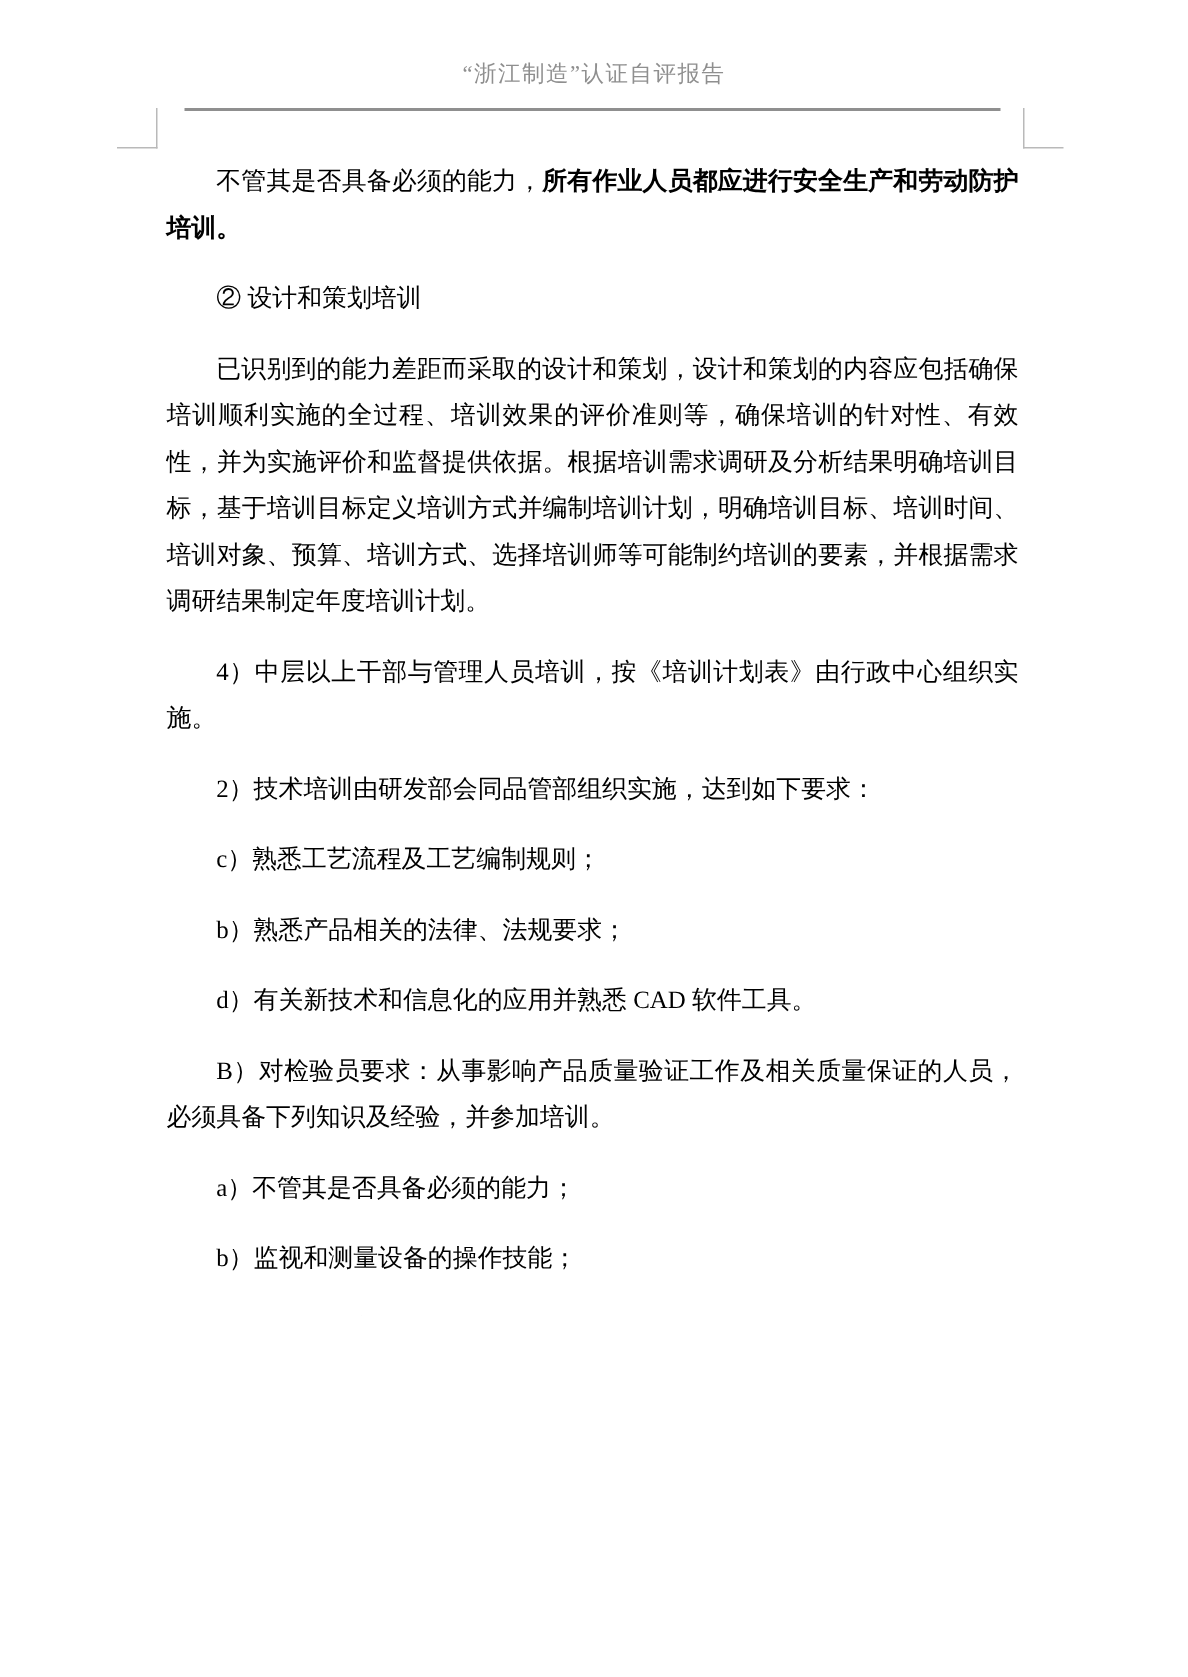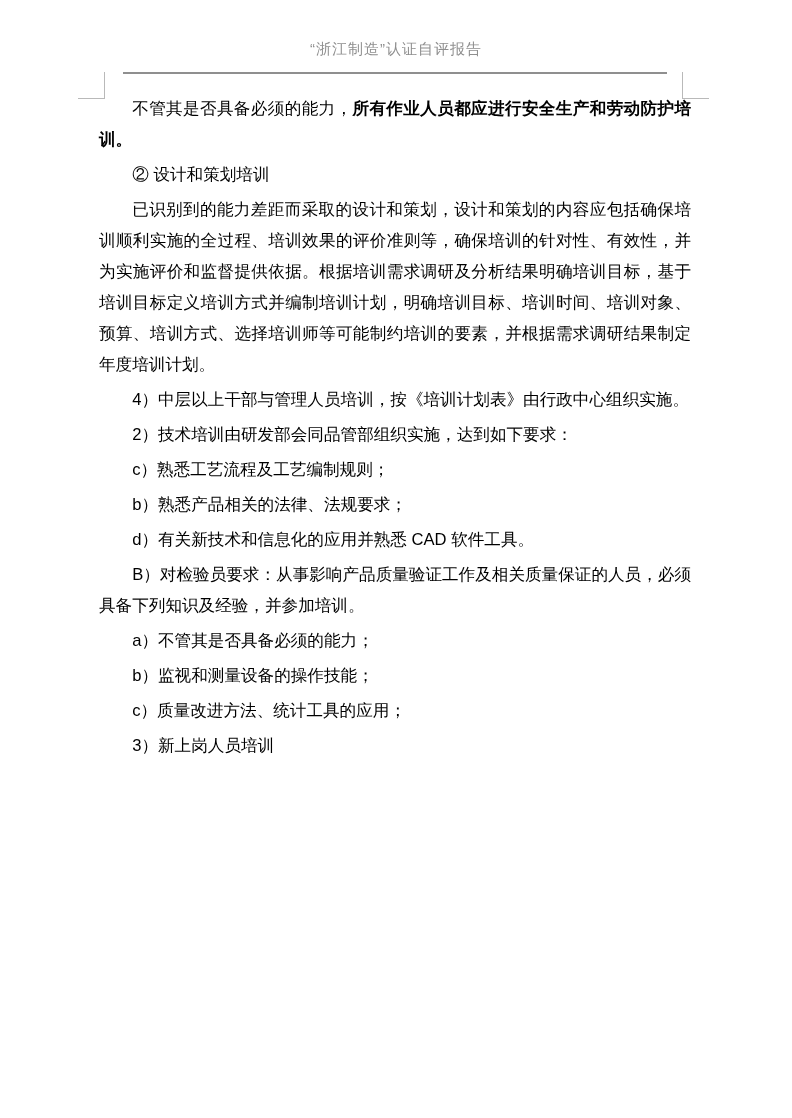--- a/index.html
+++ b/index.html
@@ -6,21 +6,21 @@
     margin: 0;
     padding: 0;
     background: #ffffff;
   }
   .page {
     position: relative;
     width: 792px;
     height: 877px;
     background: #ffffff;
     overflow: hidden;
-    font-family: Liberation Sans, sans-serif;
+    font-family: Liberation Serif, serif;
   }
   
   .header-title {
     position: absolute;
     top: 40px;
     left: 0;
     width: 792px;
     text-align: center;
     font-size: 15px;
     letter-spacing: 1px;
@@ -49,21 +49,21 @@
   .doc-body {
     position: absolute;
     left: 95px;
     top: 89px;
     width: 600px;
     color: #000000;
     font-size: 16.6px;
     line-height: 31px;
   }
   .doc-body p {
-    margin: 4px;
+    margin: 16px;
     padding: 0;
     text-align: justify;
     text-justify: inter-character;
     text-indent: 2em;
     word-break: break-all;
   }
   .doc-body .bold { font-weight: bold; }
   .doc-body .underline { text-decoration: underline; text-decoration-thickness: 1.5px; text-underline-offset: 4px; }
   
   .page-number {

